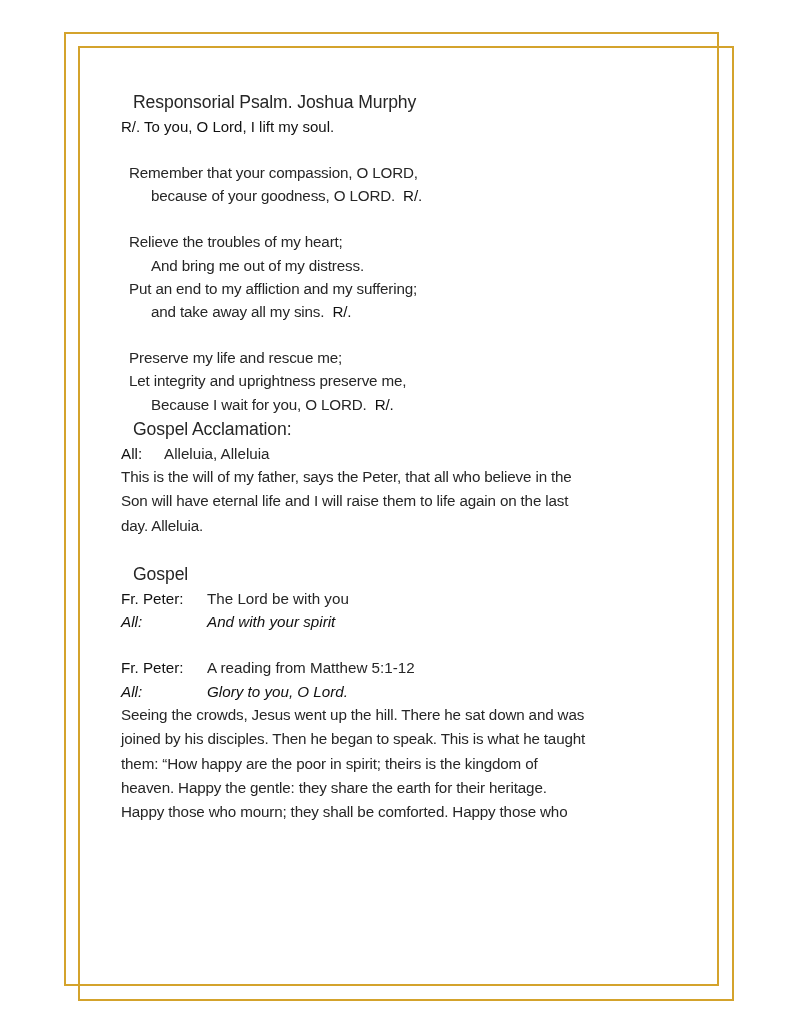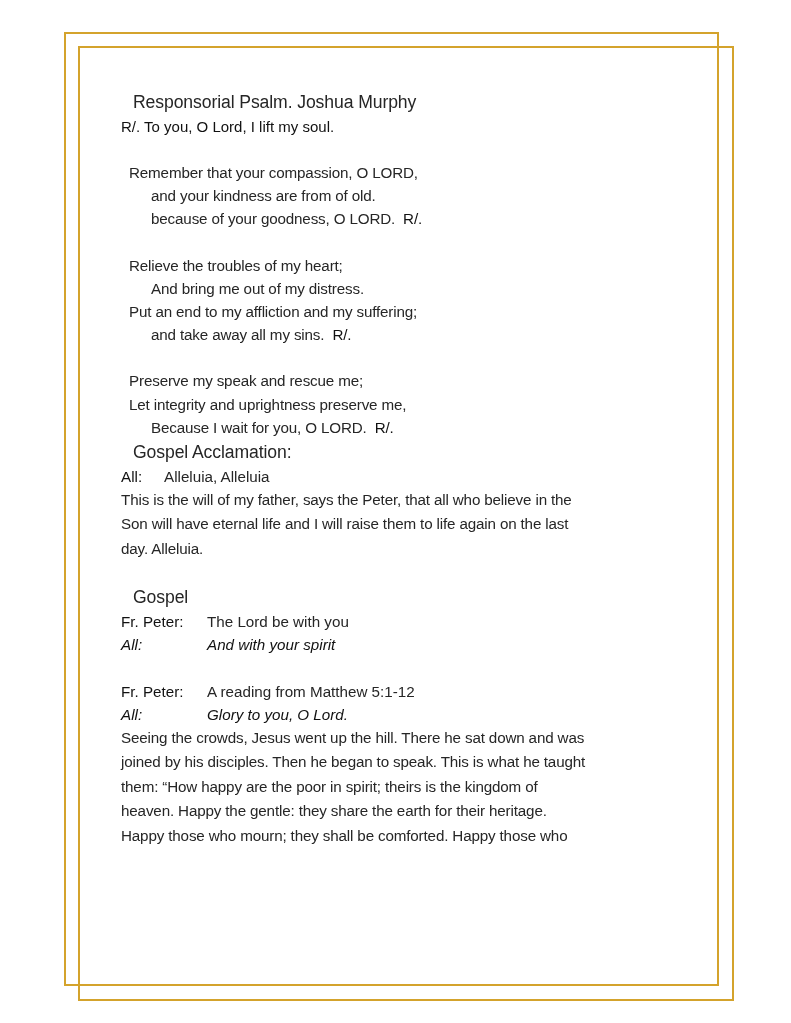--- a/index.html
+++ b/index.html
@@ -76,35 +76,34 @@
 <div class="frame frame-inner" style="border-color: rgb(212, 163, 44);"></div>
 
 <div class="content">
 
   <div class="heading">Responsorial Psalm. Joshua Murphy</div>
   <div class="resp">R/.  To you, O Lord, I lift my soul.</div>
   <div class="gap"></div>
 
   <div>
     <div class="line">Remember that your compassion, O LORD,</div>
-    <div class="line indent">and your kindness are from of old.</div>
     <div class="line indent"><span>because of your goodness, O LORD.</span><span class="r-mark">R/.</span></div>
   </div>
   <div class="gap"></div>
 
   <div>
     <div class="line">Relieve the troubles of my heart;</div>
     <div class="line indent">And bring me out of my distress.</div>
     <div class="line">Put an end to my affliction and my suffering;</div>
     <div class="line indent"><span>and take away all my sins.</span><span class="r-mark">R/.</span></div>
   </div>
   <div class="gap"></div>
 
   <div>
-    <div class="line">Preserve my speak and rescue me;</div>
+    <div class="line">Preserve my life and rescue me;</div>
     <div class="line">Let integrity and uprightness preserve me,</div>
     <div class="line indent"><span>Because I wait for you, O LORD.</span><span class="r-mark">R/.</span></div>
   </div>
 
   <div class="heading">Gospel Acclamation:</div>
   <div class="speaker-row">
     <span class="speaker-short">All:</span>
     <span>Alleluia, Alleluia</span>
   </div>
   <div class="para">

